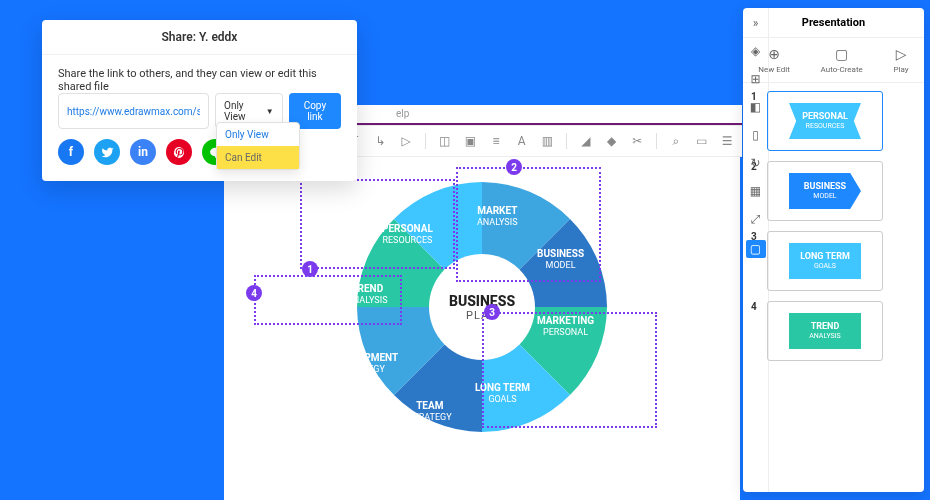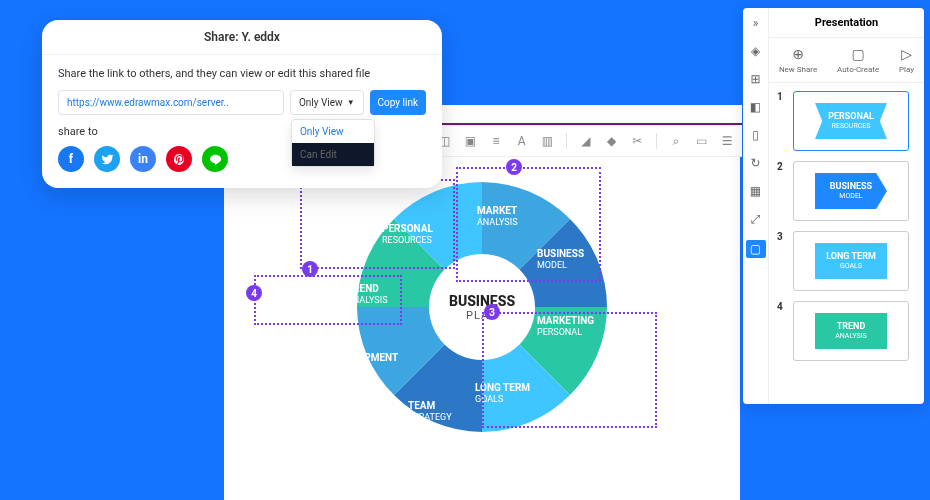--- a/index.html
+++ b/index.html
@@ -1,59 +1,59 @@
 <!DOCTYPE html>
 <html><head>
 <meta charset="utf-8">
 <style>
 *{margin:0;padding:0;box-sizing:border-box;font-family:-apple-system,BlinkMacSystemFont,"Segoe UI",Roboto,Arial,sans-serif}
 body{background:#1473ff;width:930px;height:500px;overflow:hidden;position:relative}
 
 
-.share-dialog{position:absolute;left:42px;top:20px;width:400px;background:#fff;border-radius:16px;box-shadow:0 8px 24px rgba(0,0,0,.15);z-index:30}
+.share-dialog{position:absolute;left:42px;top:20px;width:315px;background:#fff;border-radius:4px;box-shadow:0 8px 24px rgba(0,0,0,.15);z-index:30}
 .share-title{text-align:center;font-size:12px;font-weight:600;padding:10px 0;border-bottom:1px solid #f0f0f0;color:#333}
 .share-body{padding:12px 16px 16px}
-.share-text{font-size:11px;color:#333;margin-bottom:10px}
+.share-text{font-size:11px;color:#333;}
 .share-row{display:flex;gap:6px;margin-bottom:10px}
 .url-input{flex:1;border:1px solid #e0e0e0;border-radius:4px;padding:6px 8px;font-size:10px;color:#1e7be4}
 .perm-select{position:relative;border:1px solid #e0e0e0;border-radius:4px;padding:6px 8px;font-size:10px;color:#333;display:flex;align-items:center;gap:4px;cursor:pointer}
 .perm-select .chev{font-size:8px}
 .perm-dd{position:absolute;left:0;top:28px;width:84px;background:#fff;border:1px solid #e0e0e0;border-radius:4px;box-shadow:0 4px 12px rgba(0,0,0,.1);z-index:31}
 .perm-dd div{padding:6px 8px;font-size:10px;color:#1e7be4;cursor:pointer}
-.perm-dd div.sel{background:#0f172a;color:#666}
+.perm-dd div.sel{background:#fde047;color:#666}
 .copy-btn{background:#1e88ff;color:#fff;border:none;border-radius:4px;padding:7px 8px;font-size:10px;cursor:pointer}
 .shareto{font-size:11px;color:#333;margin-bottom:8px}
 .social{display:flex;gap:10px}
 .sico{width:26px;height:26px;border-radius:50%;display:flex;align-items:center;justify-content:center;color:#fff;font-size:12px;font-weight:bold;cursor:pointer}
 .fb{background:#1877f2}.tw{background:#1da1f2}.li{background:#3b82f6}.pi{background:#e60023}.ln{background:#00c300}
 .canvas-top{position:absolute;left:224px;top:105px;width:518px;height:20px;background:#fff;border-bottom:2px solid #701a75}
 .canvas-top span{font-size:10px;color:#999;position:absolute;left:172px;top:3px}
 .toolbar{position:absolute;left:224px;top:125px;width:518px;height:32px;background:#fff;border-top:1px solid #eee;border-bottom:1px solid #eee;display:flex;align-items:center;padding:0 8px;gap:12px}
 .tool{width:14px;height:14px;color:#888;display:flex;align-items:center;justify-content:center;font-size:12px;cursor:pointer}
 .toolsep{width:1px;height:16px;background:#e0e0e0}
 
 
 .diagram{position:absolute;left:224px;top:157px;width:516px;height:343px;background:#fff}
 .wheel{position:absolute;left:128px;top:20px;width:260px;height:260px}
-.seg-label{position:absolute;color:#fff;font-size:10px;line-height:1.3;font-weight:700}
+.seg-label{position:absolute;color:#fff;font-size:10px;text-align:center;line-height:1.3;font-weight:700}
 .seg-sub{display:block;font-weight:400;font-size:9px}
 .center{position:absolute;left:77px;top:77px;width:106px;height:106px;border-radius:50%;background:#fff;display:flex;flex-direction:column;align-items:center;justify-content:center}
 .center-title{font-weight:800;font-size:14px;color:#222}
 .center-sub{font-size:11px;color:#555;letter-spacing:1px}
 
 
 .selbox{position:absolute;border:2px dotted #7c3aed}
 .nbadge{position:absolute;width:16px;height:16px;border-radius:50%;background:#7c3aed;color:#fff;font-size:10px;font-weight:700;display:flex;align-items:center;justify-content:center}
 
 
 .rside{position:absolute;right:6px;top:8px;width:181px;background:#fff;box-shadow:0 4px 16px rgba(0,0,0,.12);border-radius:4px}
 .iconstrip{position:absolute;left:0;top:0;width:26px;height:100%;border-right:1px solid #eee;display:flex;flex-direction:column;align-items:center;padding-top:8px;gap:14px}
 .icn{width:14px;height:14px;color:#666;font-size:12px;cursor:pointer;display:flex;align-items:center;justify-content:center}
 .icn.active{background:#1e88ff;color:#fff;width:20px;height:18px;border-radius:2px}
-.rbody{margin-left:26px;padding:0;height:396px}
+.rbody{padding:0;height:484px}
 .rhead{text-align:center;font-size:11px;font-weight:700;padding:8px 0;border-bottom:1px solid #eee}
 .ractions{display:flex;justify-content:space-around;padding:8px 0;border-bottom:1px solid #eee}
 .ract{display:flex;flex-direction:column;align-items:center;gap:3px;cursor:pointer}
 .ract .ic{font-size:14px;color:#666}
 .ract .lb{font-size:8px;color:#666}
 .slides{padding:8px}
 .slide{display:flex;gap:6px;margin-bottom:10px}
 .slide .num{font-size:10px;font-weight:700;color:#333;width:10px}
 .slide .thumb{width:116px;height:60px;border:1px solid #ccc;border-radius:3px;display:flex;align-items:center;justify-content:center;position:relative;overflow:hidden}
 .slide .thumb.sel{border:1.5px solid #1e88ff}
@@ -72,21 +72,20 @@
       <div class="perm-select">
         <span>Only View</span>
           <span class="chev">▼</span>
         <div class="perm-dd">
           <div>Only View</div>
           <div class="sel">Can Edit</div>
         </div>
       </div>
       <button class="copy-btn">Copy link</button>
     </div>
-    <div class="shareto">share to</div>
     <div class="social">
       <div class="sico fb">f</div>
       <div class="sico tw">
         <svg width="13" height="13" viewBox="0 0 24 24" fill="#fff">
             <path d="M23 3a10.9 10.9 0 01-3.14 1.53A4.48 4.48 0 0016 3c-2.5 0-4.5 2-4.5 4.5 0 .35.04.7.11 1.03A12.8 12.8 0 013 4s-4 9 5 13a13 13 0 01-7 2c9 5 20 0 20-11.5 0-.28 0-.56-.02-.83A7.7 7.7 0 0023 3z"></path>
           </svg>
       </div>
       <div class="sico li">in</div>
       <div class="sico pi">
         <svg width="13" height="13" viewBox="0 0 24 24" fill="#fff">
@@ -179,21 +178,21 @@
     <div class="icn">↻</div>
     <div class="icn">▦</div>
     <div class="icn">⤢</div>
     <div class="icn active">▢</div>
   </div>
   <div class="rbody">
     <div class="rhead">Presentation</div>
     <div class="ractions">
       <div class="ract">
           <div class="ic">⊕</div>
-          <div class="lb">New Share</div>
+          <div class="lb">New Edit</div>
         </div>
       <div class="ract">
           <div class="ic">▢</div>
           <div class="lb">Auto-Create</div>
         </div>
       <div class="ract">
           <div class="ic">▷</div>
           <div class="lb">Play</div>
         </div>
     </div>

